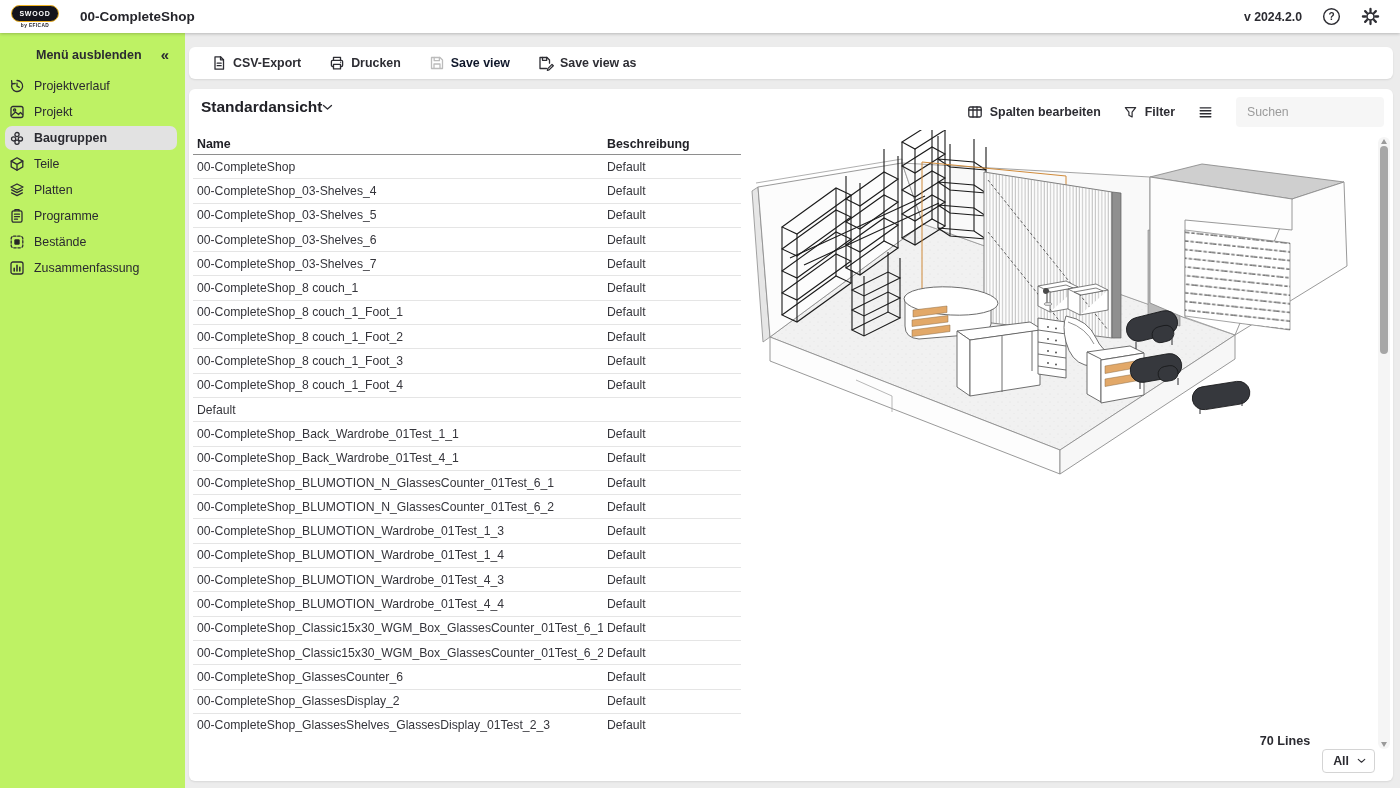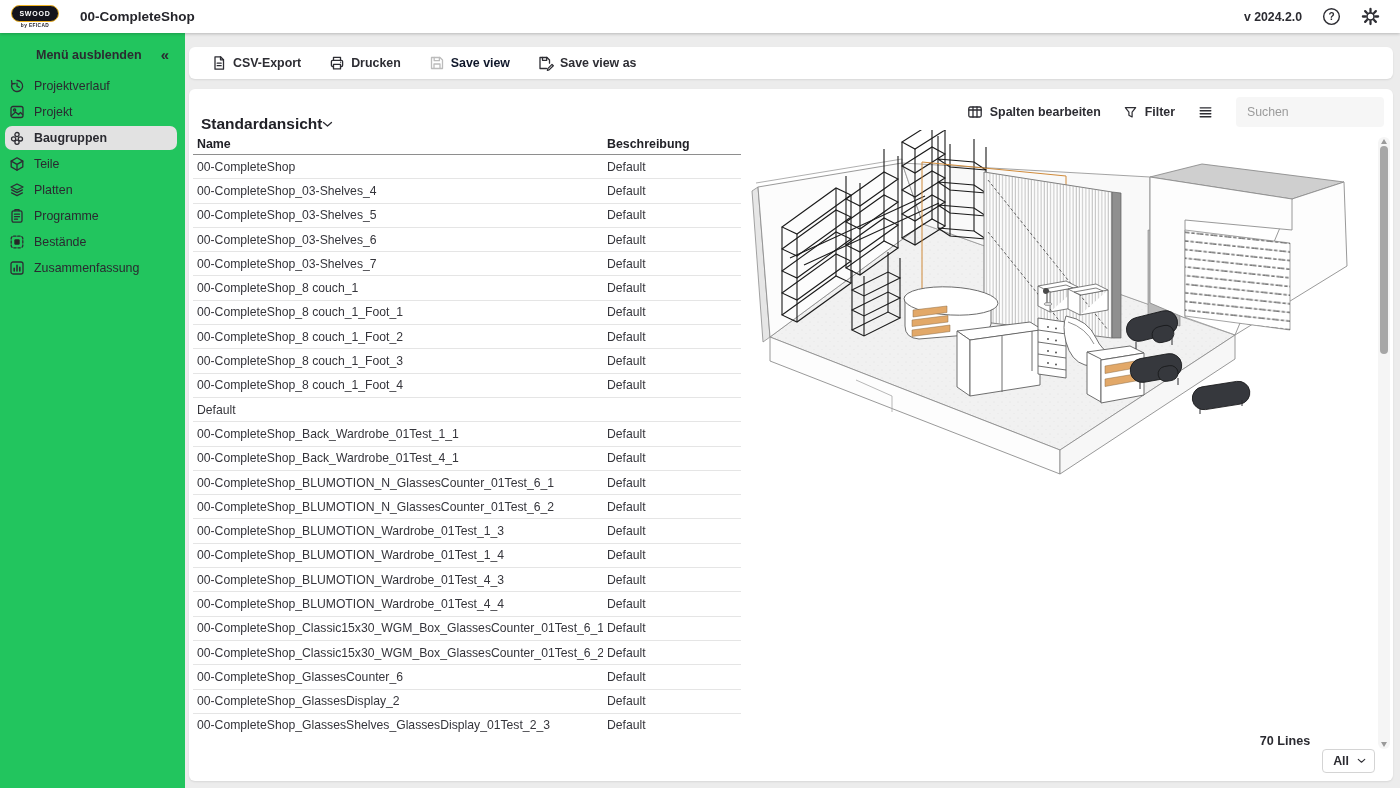--- a/index.html
+++ b/index.html
@@ -13,21 +13,21 @@
   .logo-pill { width:48px; height:17px; background:#14141c; border:1.5px solid #f0b322; border-radius:9px;
                display:flex; align-items:center; justify-content:center; }
   .logo-pill span { color:#fff; font-size:7px; font-weight:800; letter-spacing:.8px; }
   .logo-sub { font-size:4.8px; font-weight:700; color:#1c1c24; letter-spacing:.4px; margin-top:1px; }
   .app-title { margin-left:20px; font-size:13.5px; font-weight:700; color:#25252b; }
   .topbar-right { margin-left:auto; display:flex; align-items:center; gap:20px; padding-right:20px; }
   .version { font-size:12.3px; font-weight:600; color:#2b2b31; }
   .icon-btn { display:flex; align-items:center; justify-content:center; cursor:pointer; }
 
   
-  .sidebar { position:absolute; left:0; top:33px; width:185px; height:755px; background:#22c55e; z-index:20; }
+  .sidebar { position:absolute; left:0; top:33px; width:185px; height:755px; background:#bef264; z-index:20; }
   .sidebar-head { display:flex; align-items:center; justify-content:space-between; padding:14px 16px 6px 36px; }
   .sidebar-head .lbl { font-size:12.5px; font-weight:700; color:#2b2b31; }
   .collapse-arrow { font-size:15px; font-weight:700; color:#2b2b31; line-height:1; cursor:pointer; }
   .nav { margin-top:6px; }
   .nav-item { display:flex; align-items:center; height:24px; margin:2px 8px 2px 5px; padding-left:4px;
               border-radius:5px; cursor:pointer; }
   .nav-item .ni-icon { width:16px; height:16px; margin-right:9px; flex:0 0 16px; display:flex; align-items:center; }
   .nav-item .ni-label { font-size:12.4px; font-weight:500; color:#2a2a30; white-space:nowrap; }
   .nav-item.selected { background:#e2e2e2;border-radius:7px; }
   .nav-item.selected .ni-label { font-weight:700; }
@@ -36,21 +36,21 @@
   .main { position:absolute; left:185px; top:33px; width:1215px; height:755px; background:#ececec; }
   .card { background:#fff; border-radius:6px; box-shadow:0 1px 2px rgba(0,0,0,.09); position:absolute; }
   .toolbar-card { left:4px; top:14px; width:1204px; height:32px; display:flex; align-items:center; padding:0 10px; gap:4px; }
   .tb-item { display:flex; align-items:center; gap:6px; padding:0 12px; height:100%; cursor:pointer;
              font-size:12.4px; font-weight:600; color:#2d2d33; }
   .tb-item.disabled { color:#0f172a; cursor:default; }
   .tb-item.disabled svg { stroke:#bcbcbc; }
   svg.ic { stroke:#2d2d33; fill:none; stroke-width:1.3; stroke-linecap:round; stroke-linejoin:round; }
 
   .main-card { left:4px; top:56px; width:1204px; height:692px; }
-  .view-header { position:absolute; left:12px; top:26px; display:flex; align-items:center; gap:0; cursor:pointer; }
+  .view-header { position:absolute; left:12px; top:9px; display:flex; align-items:center; gap:0; cursor:pointer; }
   .view-header .vh-label { font-size:15.5px; font-weight:700; color:#212127; }
   .controls { position:absolute; right:9px; top:8px; display:flex; align-items:center; gap:22px; }
   .ctl-item { display:flex; align-items:center; gap:7px; font-size:12.4px; font-weight:600; color:#2d2d33; cursor:pointer; }
   .search-input { width:148px; height:30px; background:#f6f6f6; border:none; border-radius:4px;
                   padding:0 11px; font-size:12.3px; font-family:"Liberation Sans",sans-serif; color:#333; outline:none; }
   .search-input::placeholder { color:#9b9b9b; }
 
   
   .table-wrap { position:absolute; left:4px; top:44px; width:548px; height:600px; overflow:hidden; }
   .thead { display:grid; grid-template-columns:410px 1fr; border-bottom:1.6px solid #8e8e8e; height:22px; align-items:center; }

